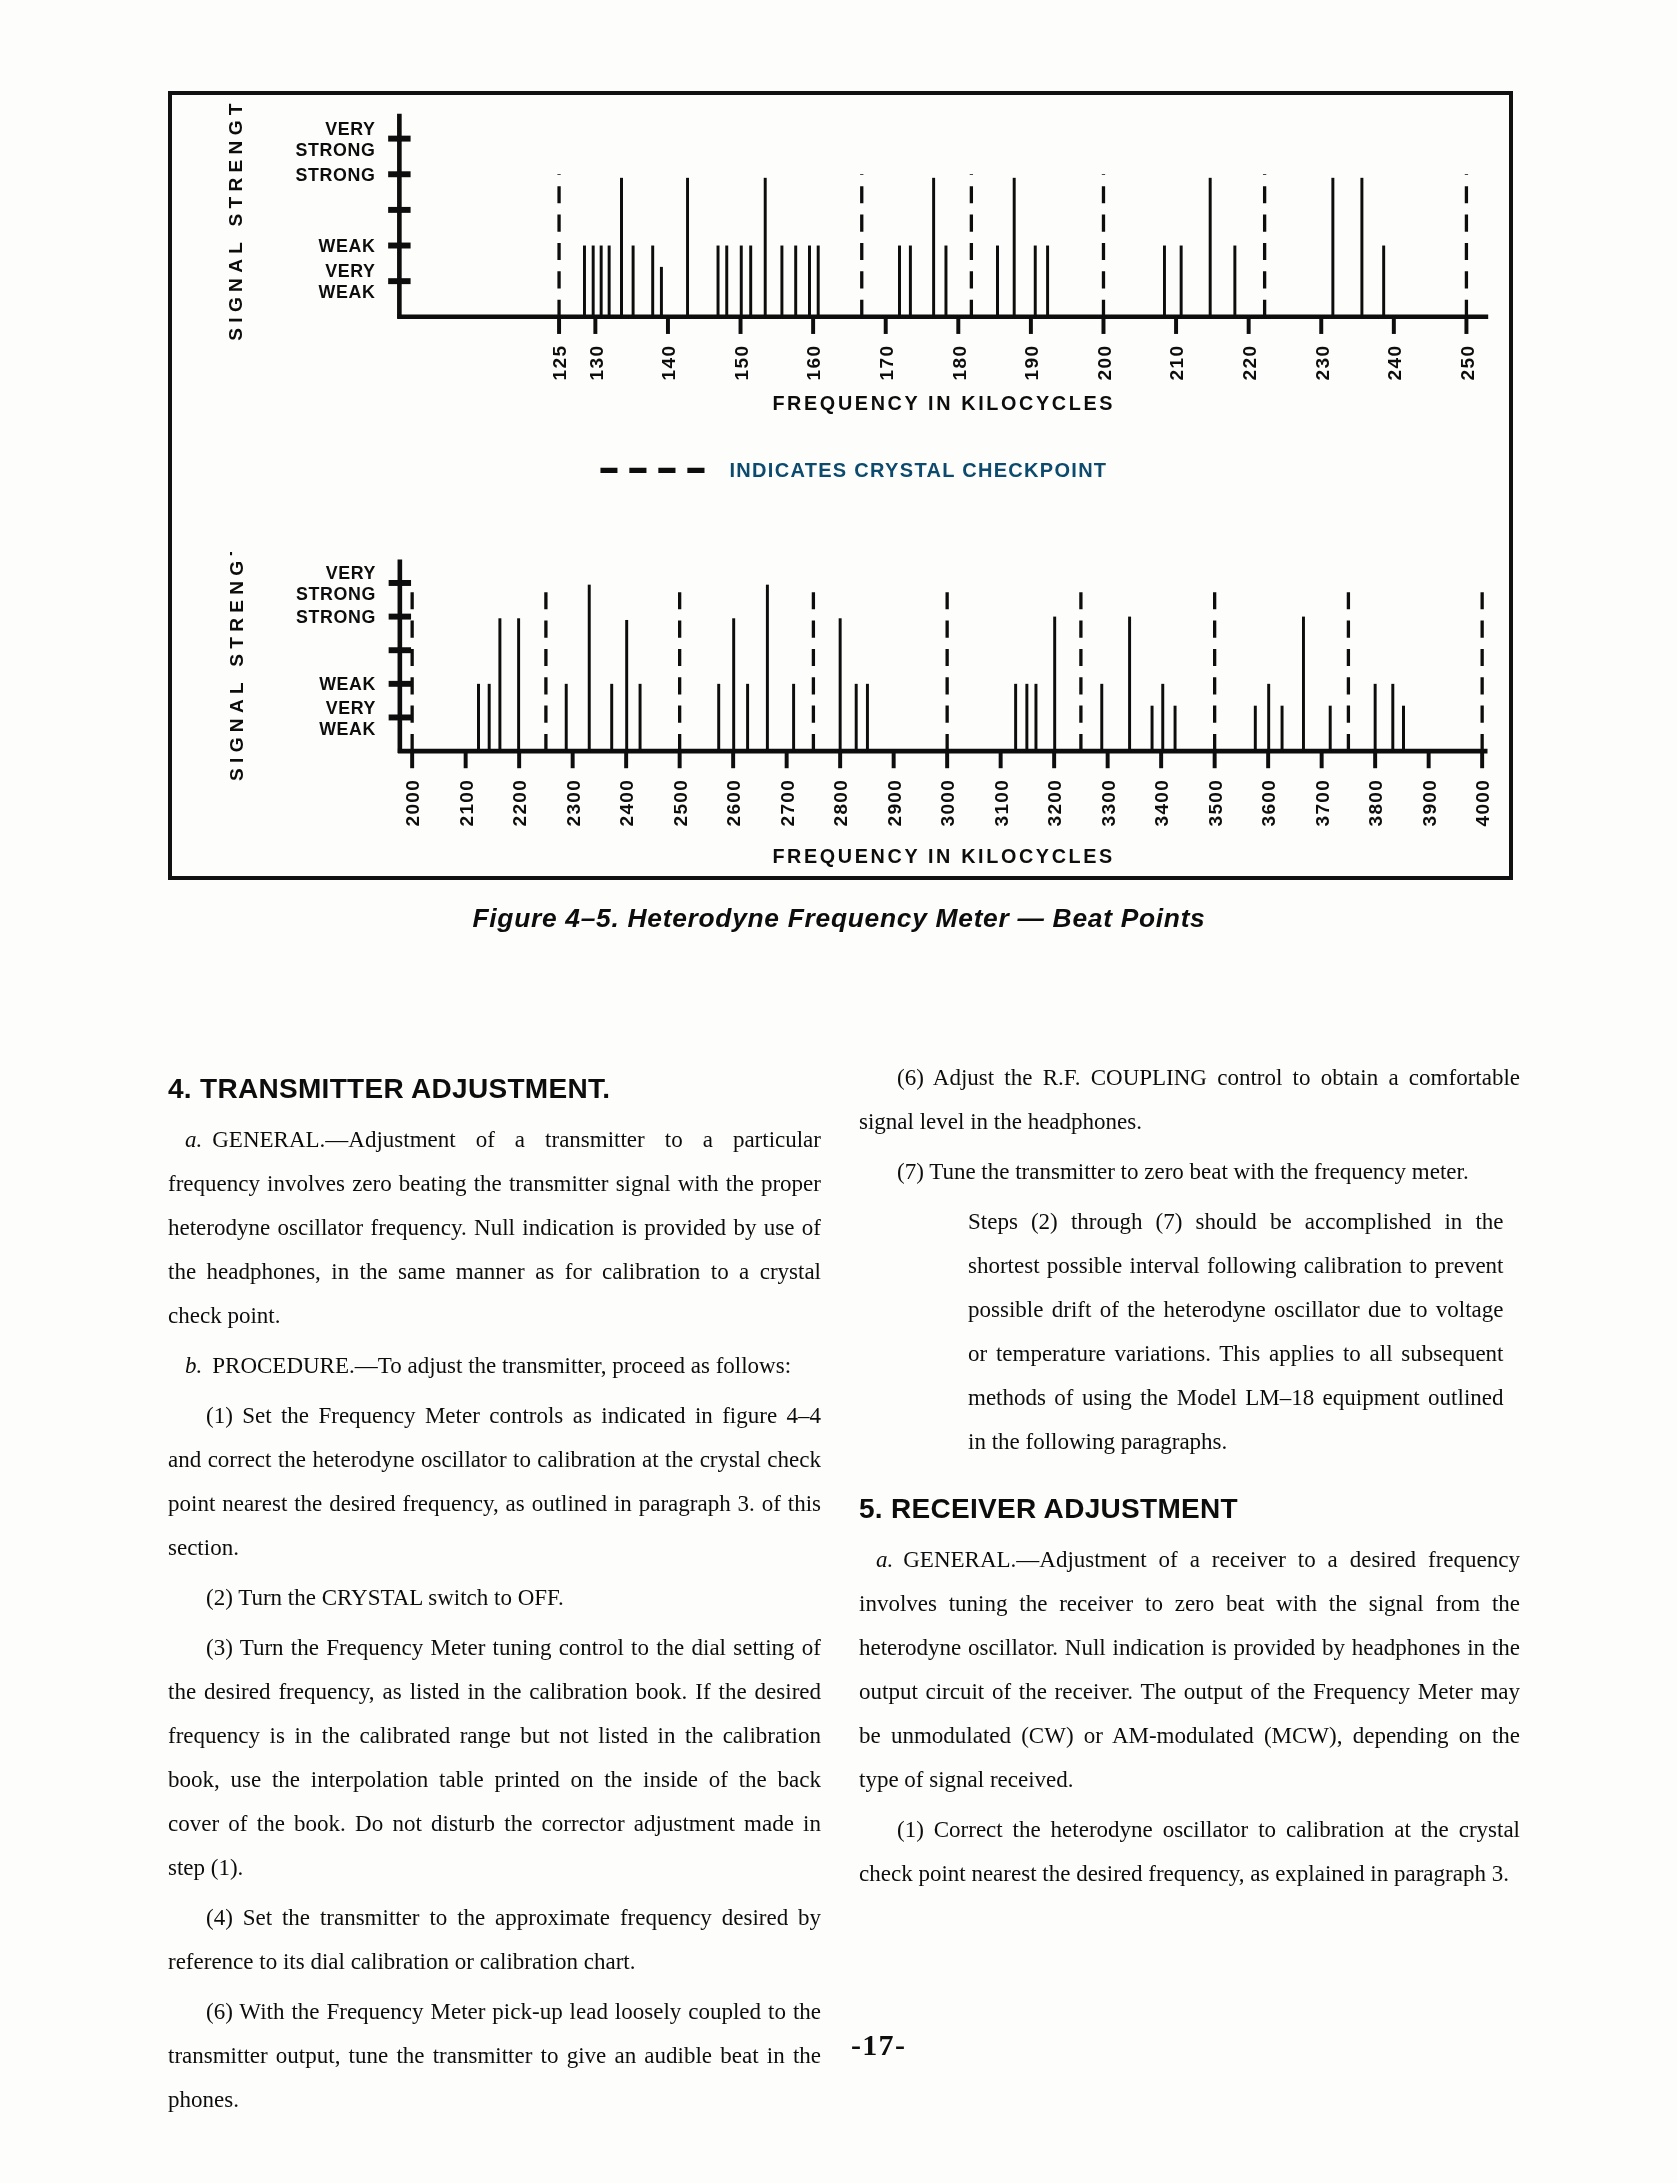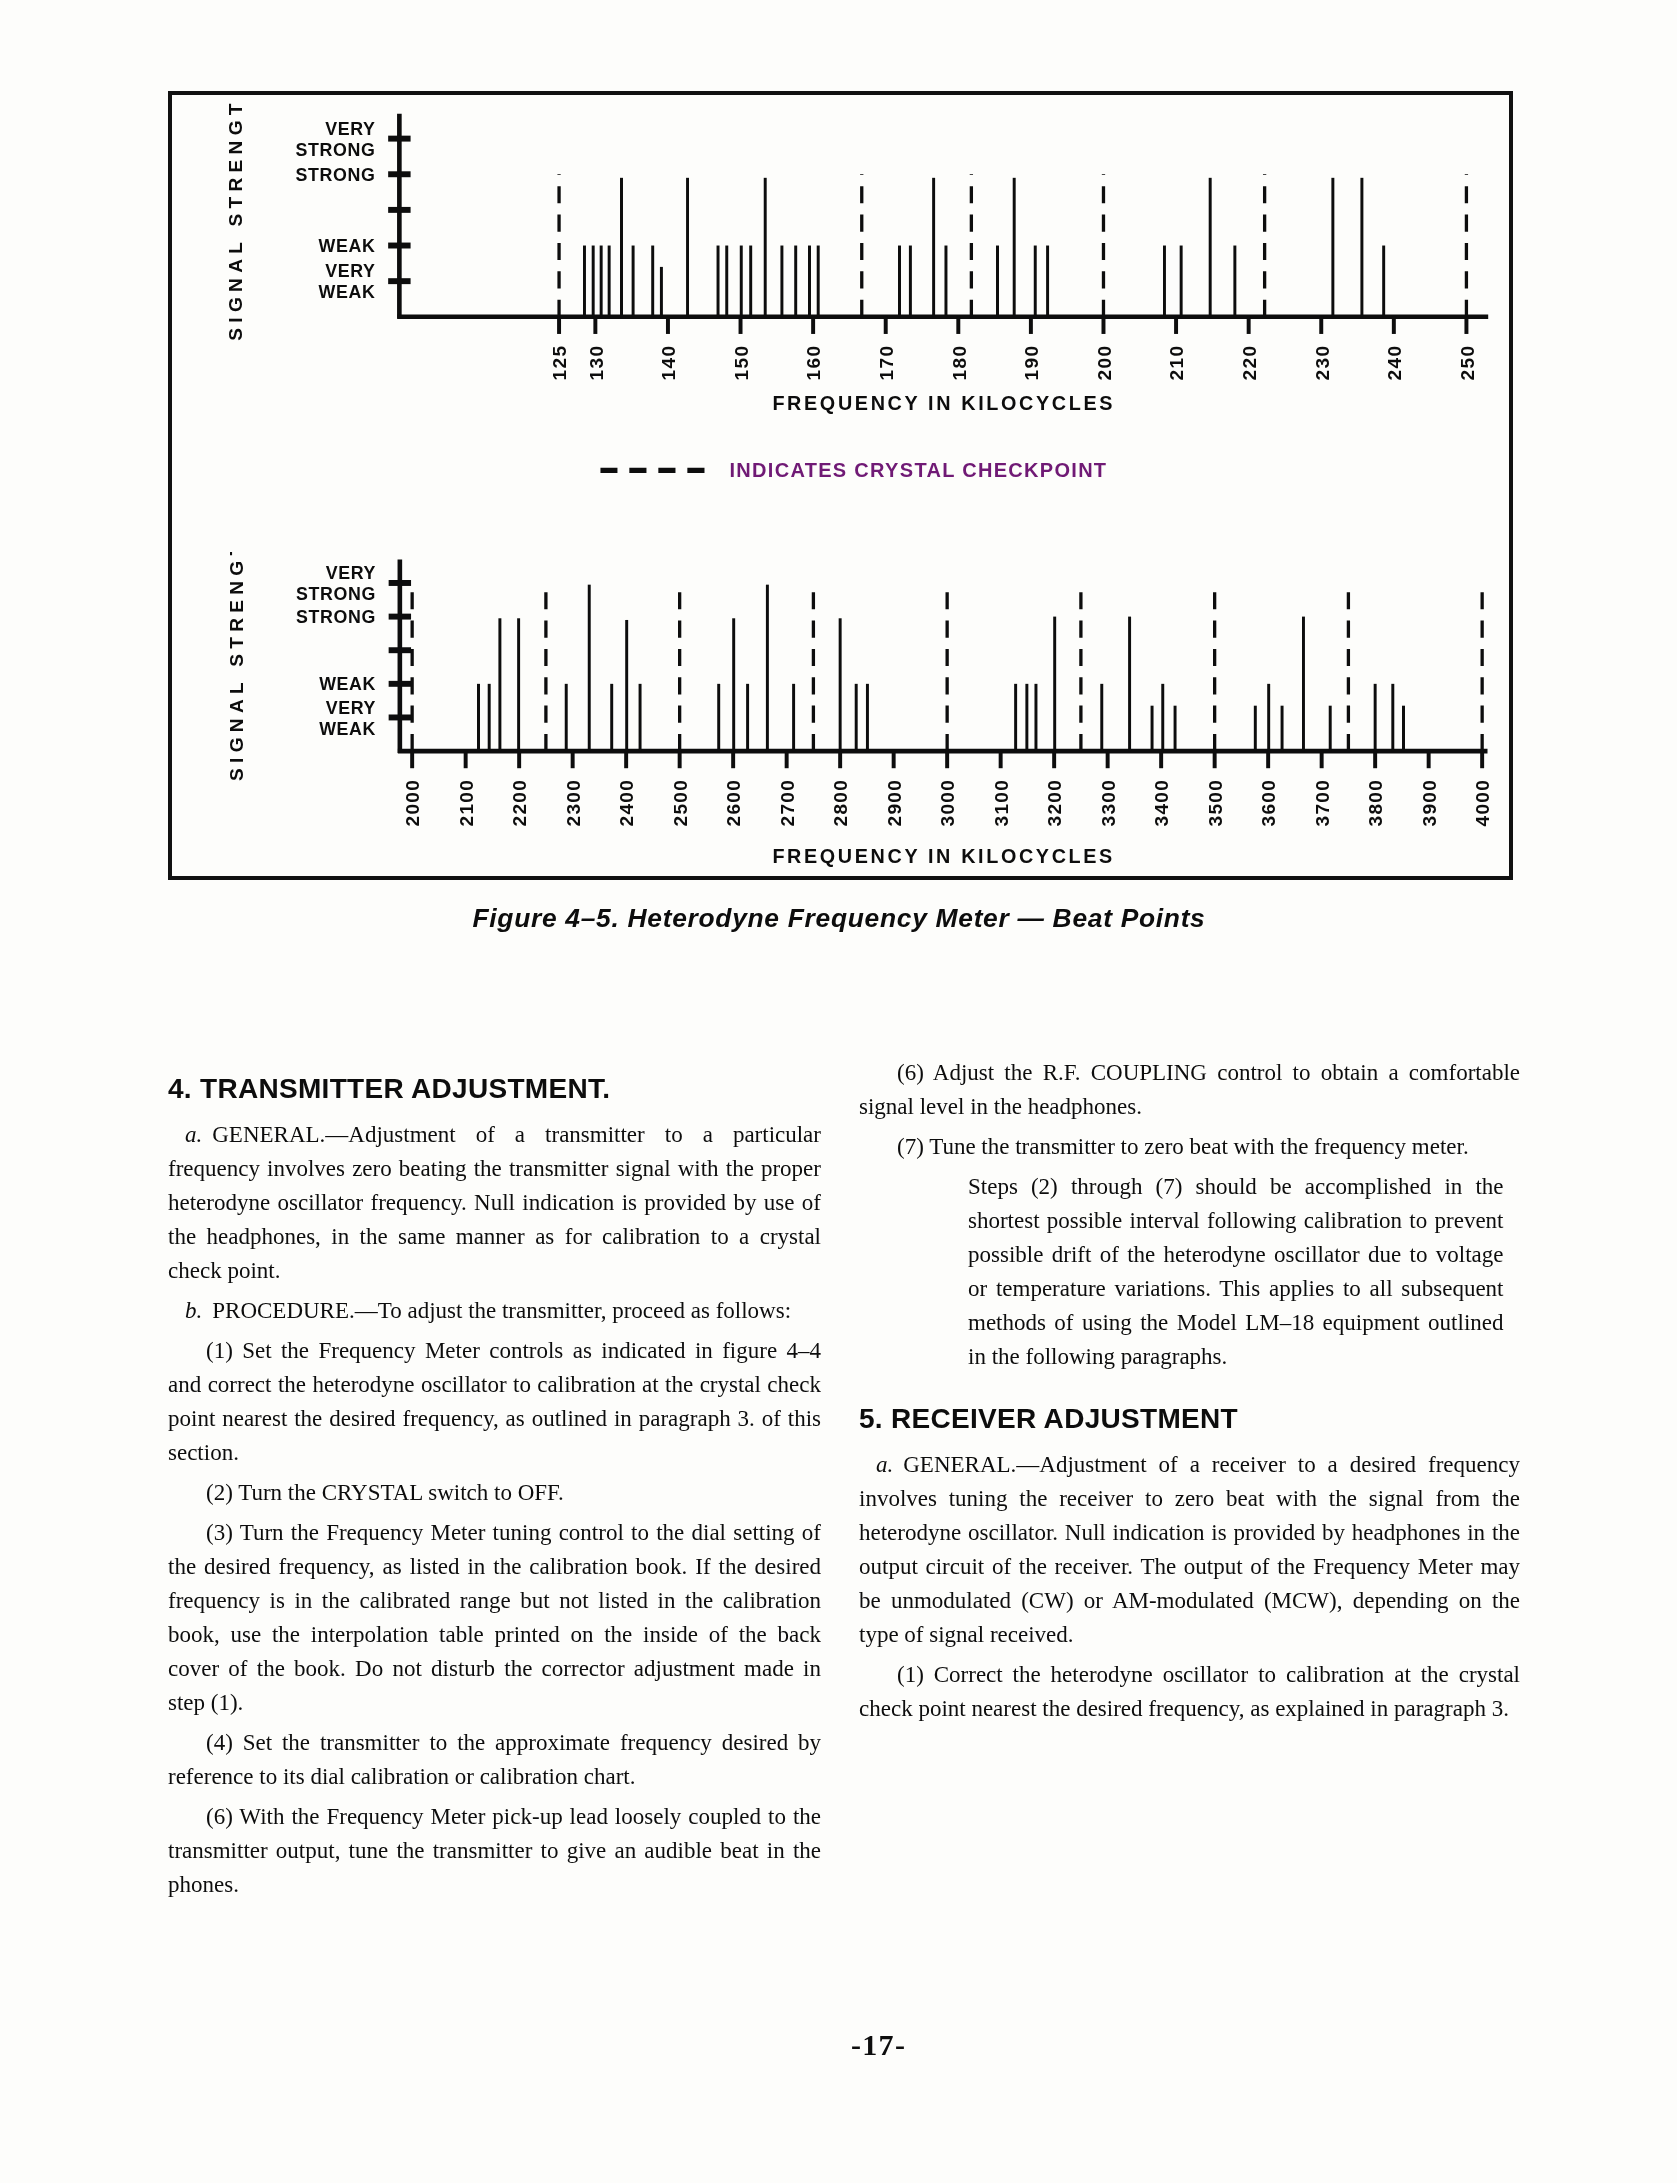--- a/index.html
+++ b/index.html
@@ -5,33 +5,33 @@
   html,body{margin:0;padding:0;background:#e8e8e4;}
   .page{position:relative;width:1678px;height:2183px;background:#fdfdfb;color:#0d0d0d;
         font-family:"Liberation Serif",serif;overflow:hidden;}
   .figure-box{position:absolute;left:168px;top:91px;width:1345px;height:789px;
               border:4.6px solid #111;box-sizing:border-box;background:#fdfdfb;}
   .chart{position:absolute;left:2.6px;width:1333px;}
   #chart-0{top:4px;height:330px;}
   #chart-1{top:457px;height:323px;}
   .legend-row{position:absolute;top:364px;left:0;width:100%;display:flex;align-items:center;
               justify-content:center;gap:18.5px;transform:translateX(13.2px);}
-  .legend-label{font:bold 20px "Liberation Sans",sans-serif;letter-spacing:1.3px;color:#701a75;text-align:center;}
+  .legend-label{font:bold 20px "Liberation Sans",sans-serif;letter-spacing:1.3px;color:#0c4a6e;text-align:center;}
   .ytl{font:bold 27px "Liberation Sans",sans-serif;letter-spacing:1px;fill:#0d0d0d;}
   .xtl{font:bold 29px "Liberation Sans",sans-serif;letter-spacing:2px;fill:#0d0d0d;}
   .yll{font:bold 29px "Liberation Sans",sans-serif;letter-spacing:8px;fill:#0d0d0d;}
   .xll{font:bold 30px "Liberation Sans",sans-serif;letter-spacing:4px;fill:#0d0d0d;}
   .caption{position:absolute;top:903px;left:0;width:100%;text-align:center;
            font:bold italic 26.4px "Liberation Sans",sans-serif;letter-spacing:0.7px;}
   .col{position:absolute;top:1056px;}
   #col-left{left:168px;width:653px;}
   #col-right{left:859px;width:661px;}
   .sec-h{font:bold 28px/34px "Liberation Sans",sans-serif;letter-spacing:0.3px;margin:16px 0 12px 0;}
   .sec-h2{margin-top:28px;}
-  .bp{font-size:23px;line-height:34px;text-align:justify;margin:0 0 6px 0;}
+  .bp{font-size:23px;line-height:44px;text-align:justify;margin:0 0 6px 0;}
   .step{text-indent:38px;}
   .lead-p{text-indent:17px;}
   .lead{font-style:italic;margin-right:10px;}
   .note-h{font:bold 25px "Liberation Sans",sans-serif;text-align:center;margin:22.4px 0 17px 0;letter-spacing:0.7px;}
   .note-p{margin-left:109px;margin-right:16.5px;margin-bottom:9.2px;}
   .page-num{position:absolute;top:2028px;left:851px;font:bold 30px "Liberation Serif",serif;letter-spacing:1.3px;}
 </style>
 </head>
 <body>
 

